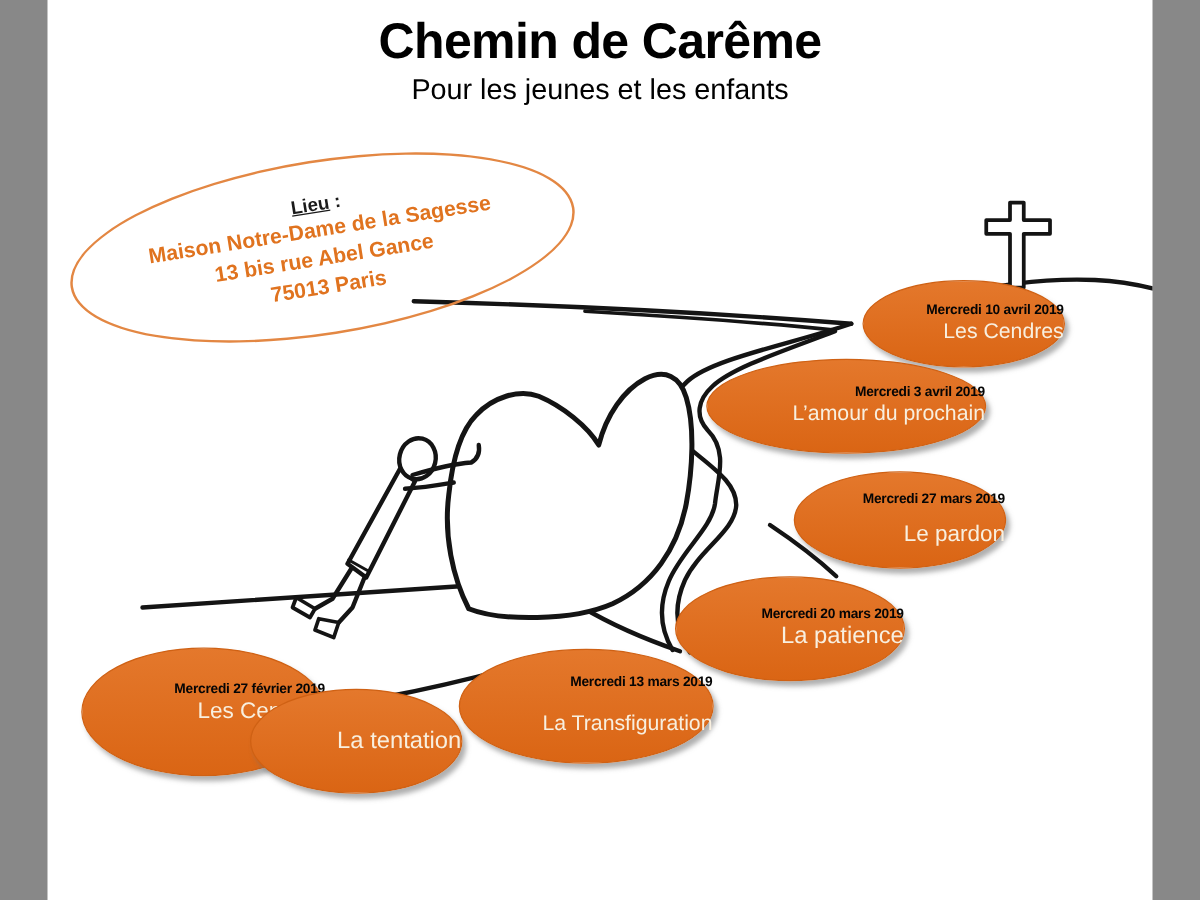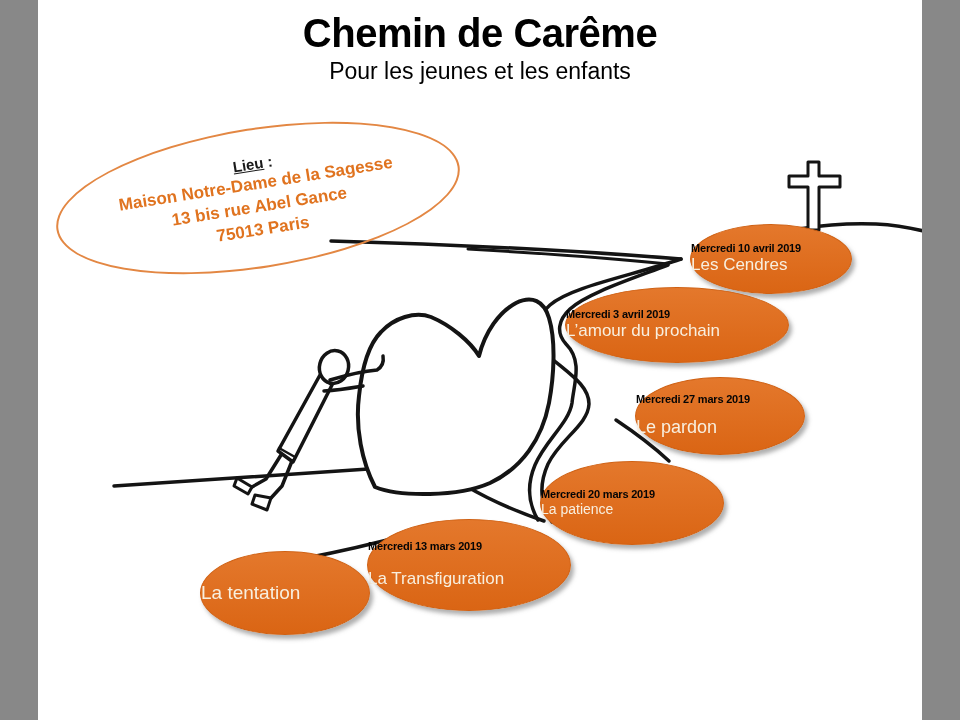--- a/index.html
+++ b/index.html
@@ -25,21 +25,21 @@
   .loc-label .sep{white-space:pre;}
   .loc-line{font-size:17px;font-weight:bold;color:#e0731f;line-height:1.28;}
   
   svg.art{position:absolute;left:0;top:0;z-index:1;}
   
   .session{
     position:absolute;z-index:2;border-radius:50%;
     background:linear-gradient(180deg,#e4782c 0%,#da6514 100%);
     border:1px solid #cf6114;
     box-shadow:3px 4px 4px rgba(110,110,110,0.55);
-    display:flex;flex-direction:column;align-items:flex-start;justify-content:center;
+    display:flex;flex-direction:column;align-items:flex-end;justify-content:center;
     text-align:center;line-height:1.2;
   }
   .sess-date{font-size:11px;font-weight:bold;color:#050505;letter-spacing:-0.2px;}
   .sess-date:empty{display:none;}
   .sess-theme{color:#f8efdf;}
 </style>
 </head>
 <body>
 
 <div class="slide">
@@ -93,27 +93,31 @@
     <div class="sess-theme" style="font-size:17px;">L’amour du prochain</div>
   </div>
 
   <div class="session" style="left:597px;top:377px;width:168px;height:76px;">
     <div class="sess-date">Mercredi 27 mars 2019</div>
     <div class="sess-theme" style="font-size:18px;margin-top:11px;">Le pardon</div>
   </div>
 
   <div class="session" style="left:502px;top:461px;width:182px;height:82px;">
     <div class="sess-date">Mercredi 20 mars 2019</div>
-    <div class="sess-theme" style="font-size:14px;">La patience</div>
+    <div class="sess-theme" style="font-size:19px;">La patience</div>
   </div>
 
   <div class="session" style="left:329px;top:519px;width:202px;height:90px;gap:16px;">
     <div class="sess-date">Mercredi 13 mars 2019</div>
     <div class="sess-theme" style="font-size:17px;">La Transfiguration</div>
   </div>
 
+  <div class="session" style="left:27px;top:518px;width:194px;height:87px;padding-bottom:14px;">
+    <div class="sess-date">Mercredi 27 février 2019</div>
+    <div class="sess-theme" style="font-size:18px;">Les Cendres</div>
+  </div>
 
   <div class="session" style="left:162px;top:551px;width:168px;height:82px;">
 
     <div class="sess-theme" style="font-size:19px;">La tentation</div>
   </div>
 
 </div>
 
 </body></html>

